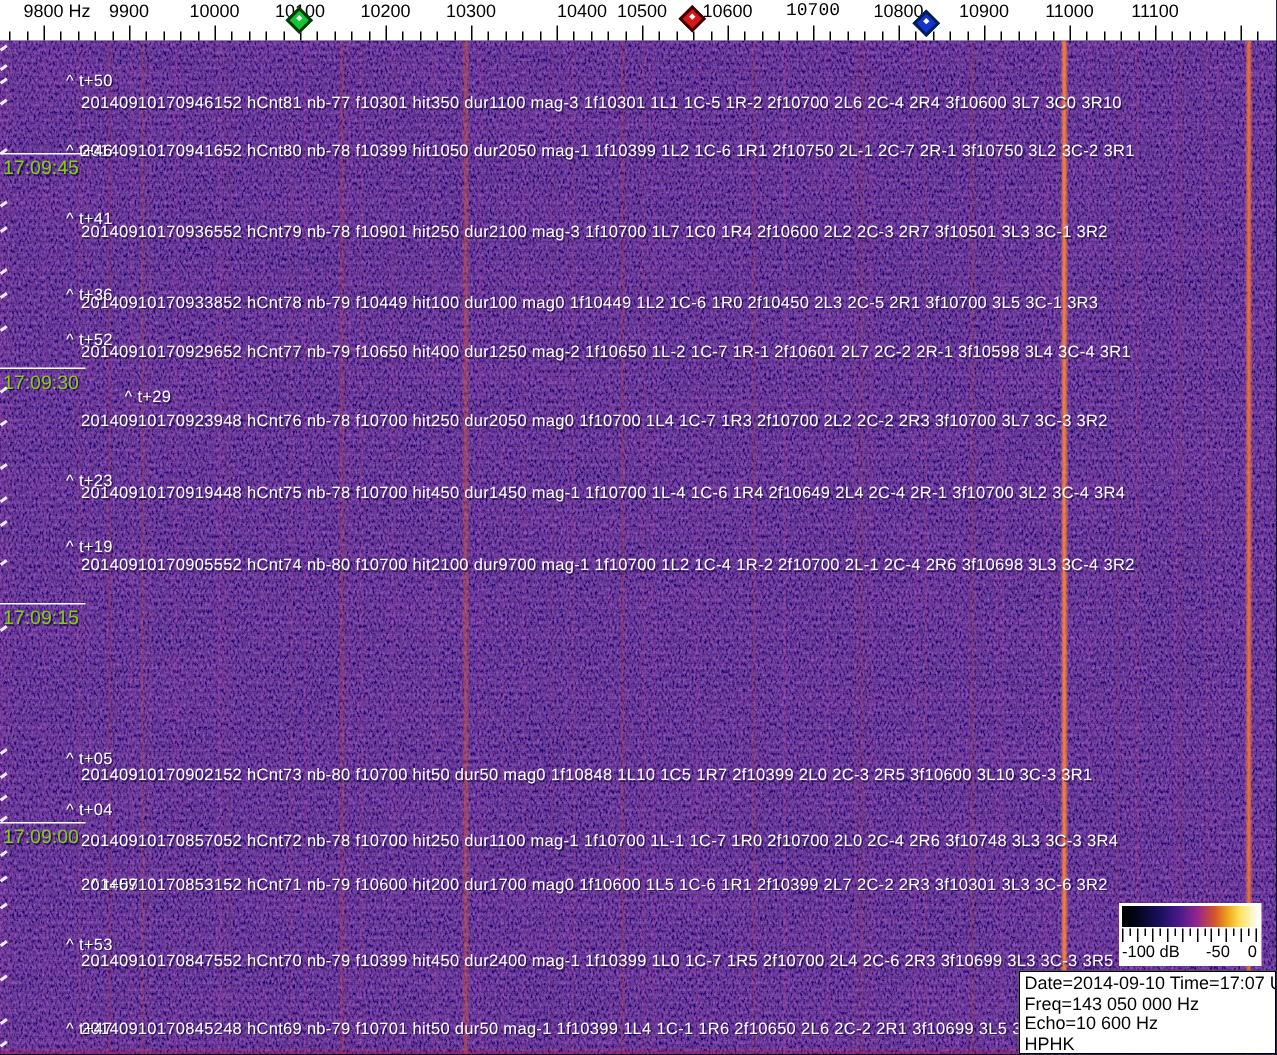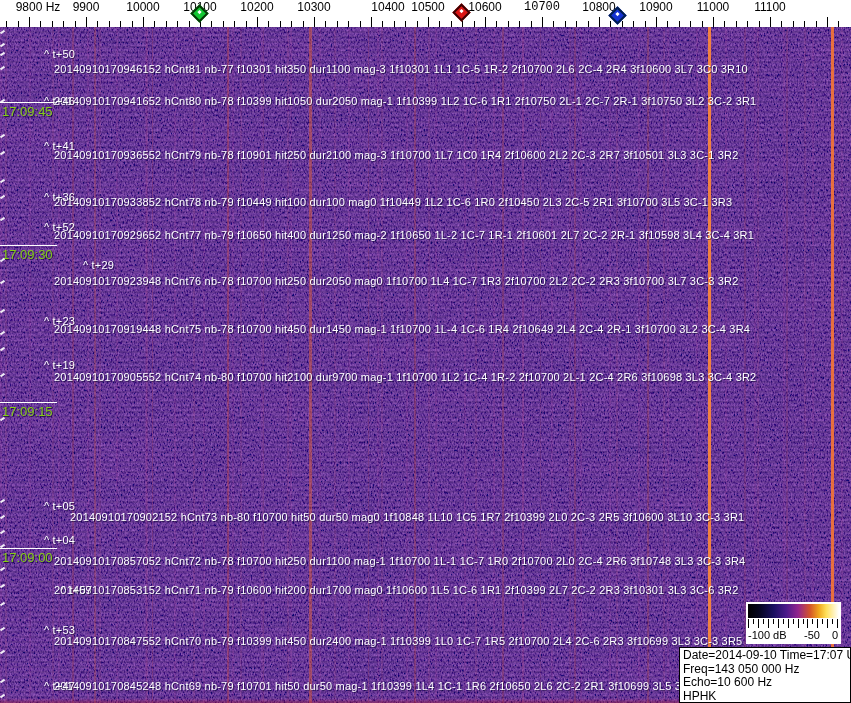--- a/index.html
+++ b/index.html
@@ -237,21 +237,21 @@
       <div class="logt" style="left: 54px; top: 196px;">20140910170933852 hCnt78 nb-79 f10449 hit100 dur100 mag0 1f10449 1L2 1C-6 1R0 2f10450 2L3 2C-5 2R1 3f10700 3L5 3C-1 3R3</div>
       <div class="logm" style="left: 44px; top: 191px;">^ t+36</div>
       <div class="logt" style="left: 54px; top: 229px;">20140910170929652 hCnt77 nb-79 f10650 hit400 dur1250 mag-2 1f10650 1L-2 1C-7 1R-1 2f10601 2L7 2C-2 2R-1 3f10598 3L4 3C-4 3R1</div>
       <div class="logm" style="left: 44px; top: 221px;">^ t+52</div>
       <div class="logt" style="left: 54px; top: 275px;">20140910170923948 hCnt76 nb-78 f10700 hit250 dur2050 mag0 1f10700 1L4 1C-7 1R3 2f10700 2L2 2C-2 2R3 3f10700 3L7 3C-3 3R2</div>
       <div class="logm" style="left: 44px; top: 259px; margin-left: 39px;">^ t+29</div>
       <div class="logt" style="left: 54px; top: 323px;">20140910170919448 hCnt75 nb-78 f10700 hit450 dur1450 mag-1 1f10700 1L-4 1C-6 1R4 2f10649 2L4 2C-4 2R-1 3f10700 3L2 3C-4 3R4</div>
       <div class="logm" style="left: 44px; top: 315px;">^ t+23</div>
       <div class="logt" style="left: 54px; top: 371px;">20140910170905552 hCnt74 nb-80 f10700 hit2100 dur9700 mag-1 1f10700 1L2 1C-4 1R-2 2f10700 2L-1 2C-4 2R6 3f10698 3L3 3C-4 3R2</div>
       <div class="logm" style="left: 44px; top: 359px;">^ t+19</div>
-      <div class="logt" style="left: 54px; top: 511px; margin-left: 16px;">20140910170902152 hCnt73 nb-80 f10700 hit50 dur50 mag0 1f10848 1L10 1C5 1R7 2f10399 2L0 2C-3 2R5 3f10600 3L10 3C-3 3R1</div>
+      <div class="logt" style="left: 54px; top: 511px;">20140910170902152 hCnt73 nb-80 f10700 hit50 dur50 mag0 1f10848 1L10 1C5 1R7 2f10399 2L0 2C-3 2R5 3f10600 3L10 3C-3 3R1</div>
       <div class="logm" style="left: 44px; top: 500px;">^ t+05</div>
       <div class="logt" style="left: 54px; top: 555px;">20140910170857052 hCnt72 nb-78 f10700 hit250 dur1100 mag-1 1f10700 1L-1 1C-7 1R0 2f10700 2L0 2C-4 2R6 3f10748 3L3 3C-3 3R4</div>
       <div class="logm" style="left: 44px; top: 534px;">^ t+04</div>
       <div class="logt" style="left: 54px; top: 584px;">20140910170853152 hCnt71 nb-79 f10600 hit200 dur1700 mag0 1f10600 1L5 1C-6 1R1 2f10399 2L7 2C-2 2R3 3f10301 3L3 3C-6 3R2</div>
       <div class="logm" style="left: 61px; top: 584px;">^ t+57</div>
       <div class="logt" style="left: 54px; top: 635px;">20140910170847552 hCnt70 nb-79 f10399 hit450 dur2400 mag-1 1f10399 1L0 1C-7 1R5 2f10700 2L4 2C-6 2R3 3f10699 3L3 3C-3 3R5</div>
       <div class="logm" style="left: 44px; top: 624px;">^ t+53</div>
       <div class="logt" style="left: 54px; top: 680px;">20140910170845248 hCnt69 nb-79 f10701 hit50 dur50 mag-1 1f10399 1L4 1C-1 1R6 2f10650 2L6 2C-2 2R1 3f10699 3L5 3C-4 3R</div>
       <div class="logm" style="left: 44px; top: 680px;">^ t+47</div>
     </div>

